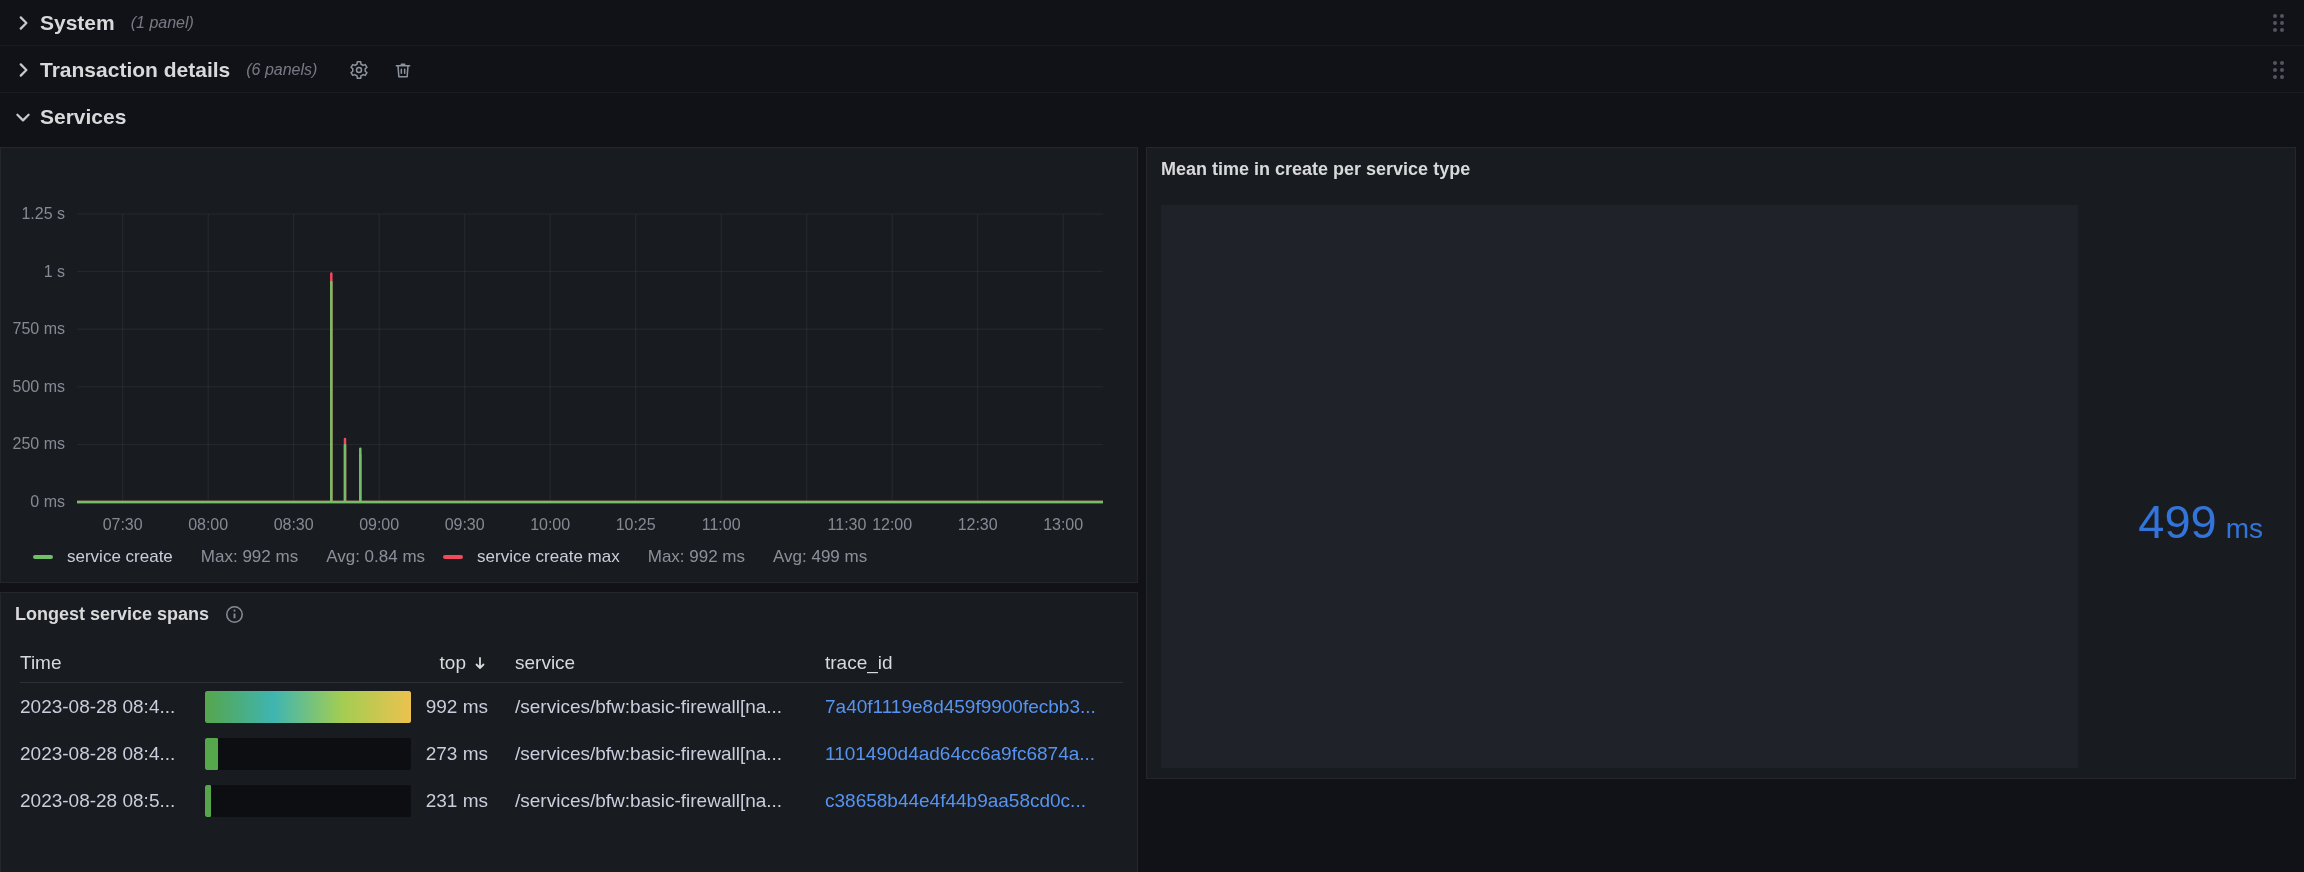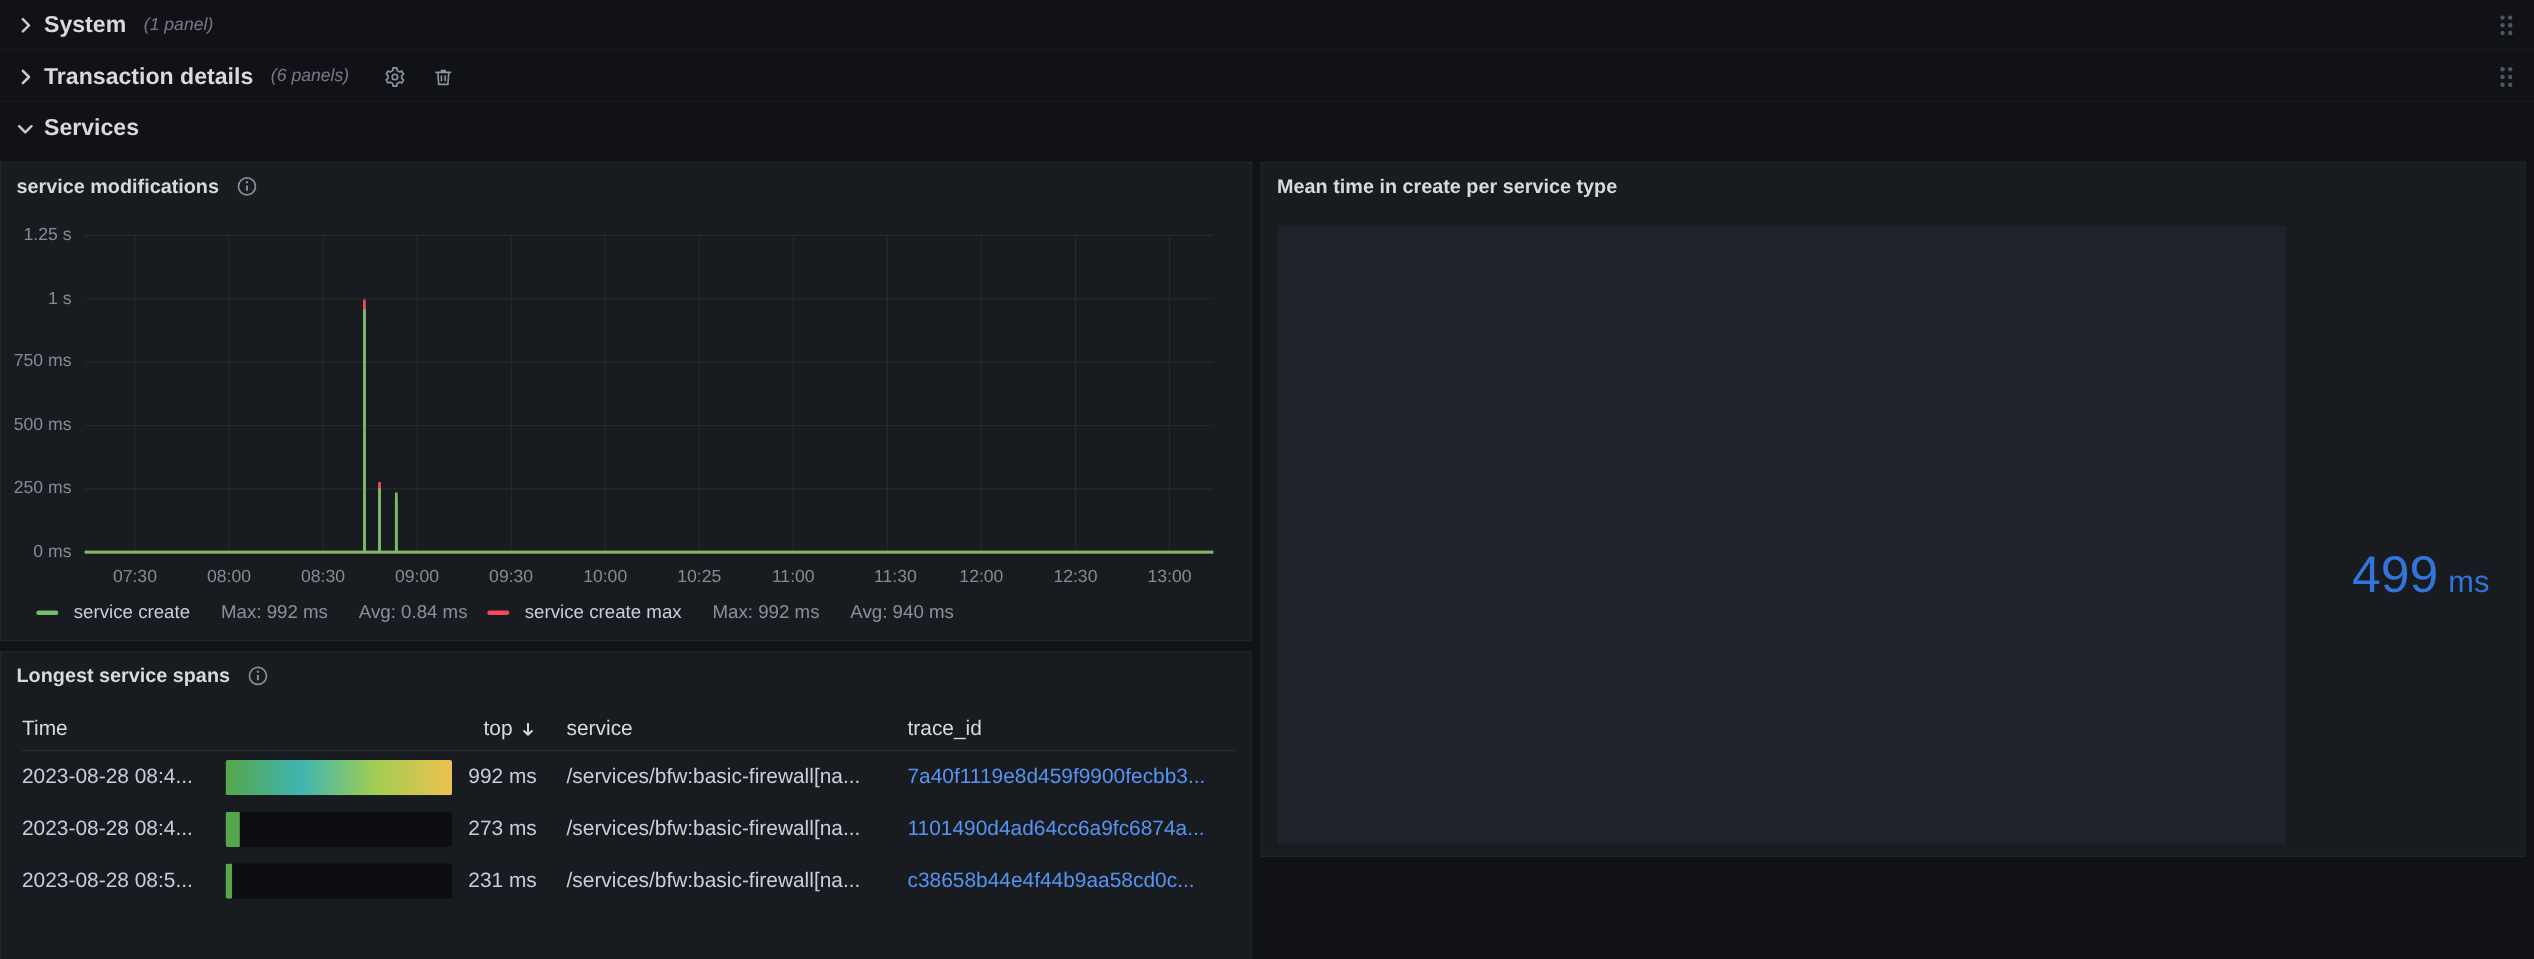--- a/index.html
+++ b/index.html
@@ -127,30 +127,20 @@
   <div class="row-header" style="top:94px; border-bottom:none;">
     <span class="row-chevron">
       <svg viewBox="0 0 16 16">
           <path d="M3 6l5 5 5-5" stroke="currentColor" stroke-width="2" fill="none" stroke-linecap="round" stroke-linejoin="round"></path>
         </svg>
     </span>
     <span class="row-title">Services</span>
   </div>
 
   <div class="panel" id="panel-modifications">
-    <div class="panel-title-row">
-      <span class="panel-title">service modifications</span>
-      <span class="info-icon">
-        <svg viewBox="0 0 16 16" fill="none" stroke="currentColor">
-            <circle cx="8" cy="8" r="6.5" stroke-width="1.3"></circle>
-            <line x1="8" y1="7.2" x2="8" y2="11.2" stroke-width="1.6"></line>
-            <circle cx="8" cy="4.7" r="0.9" fill="currentColor" stroke="none"></circle>
-          </svg>
-      </span>
-    </div>
 
     <div>
         <span class="y-tick" style="top: 345px;">0 ms</span>
         <span class="y-tick" style="top: 287.4px;">250 ms</span>
         <span class="y-tick" style="top: 229.8px;">500 ms</span>
         <span class="y-tick" style="top: 172.2px;">750 ms</span>
         <span class="y-tick" style="top: 114.6px;">1 s</span>
         <span class="y-tick" style="top: 57px;">1.25 s</span>
       </div>
     <svg class="plot-svg" viewBox="0 0 1026 288" preserveAspectRatio="none">
@@ -177,38 +167,38 @@
       </svg>
     <div>
         <span class="x-tick" style="left: 76.657px;">07:30</span>
         <span class="x-tick" style="left: 162.157px;">08:00</span>
         <span class="x-tick" style="left: 247.657px;">08:30</span>
         <span class="x-tick" style="left: 333.157px;">09:00</span>
         <span class="x-tick" style="left: 418.657px;">09:30</span>
         <span class="x-tick" style="left: 504.157px;">10:00</span>
         <span class="x-tick" style="left: 589.657px;">10:25</span>
         <span class="x-tick" style="left: 675.157px;">11:00</span>
-        <span class="x-tick" style="left: 768px;">11:30</span>
+        <span class="x-tick" style="left: 801px;">11:30</span>
         <span class="x-tick" style="left: 846.157px;">12:00</span>
         <span class="x-tick" style="left: 931.657px;">12:30</span>
         <span class="x-tick" style="left: 1017.16px;">13:00</span>
       </div>
 
     <div class="legend">
       <div class="legend-item">
         <span class="legend-swatch" style="background: rgb(115, 191, 105);"></span>
         <span class="legend-name">service create</span>
         <span class="legend-stat">Max: 992 ms</span>
         <span class="legend-stat">Avg: 0.84 ms</span>
       </div>
       <div class="legend-item">
         <span class="legend-swatch" style="background: rgb(242, 73, 92);"></span>
         <span class="legend-name">service create max</span>
         <span class="legend-stat">Max: 992 ms</span>
-        <span class="legend-stat">Avg: 940 ms</span>
+        <span class="legend-stat">Avg: 499 ms</span>
       </div>
     </div>
   </div>
 
   <div class="panel" id="panel-mean-time">
     <div class="panel-title-row">
       <span class="panel-title">Mean time in create per service type</span>
     </div>
     <div class="stat-rect"></div>
     <div class="stat-value">

